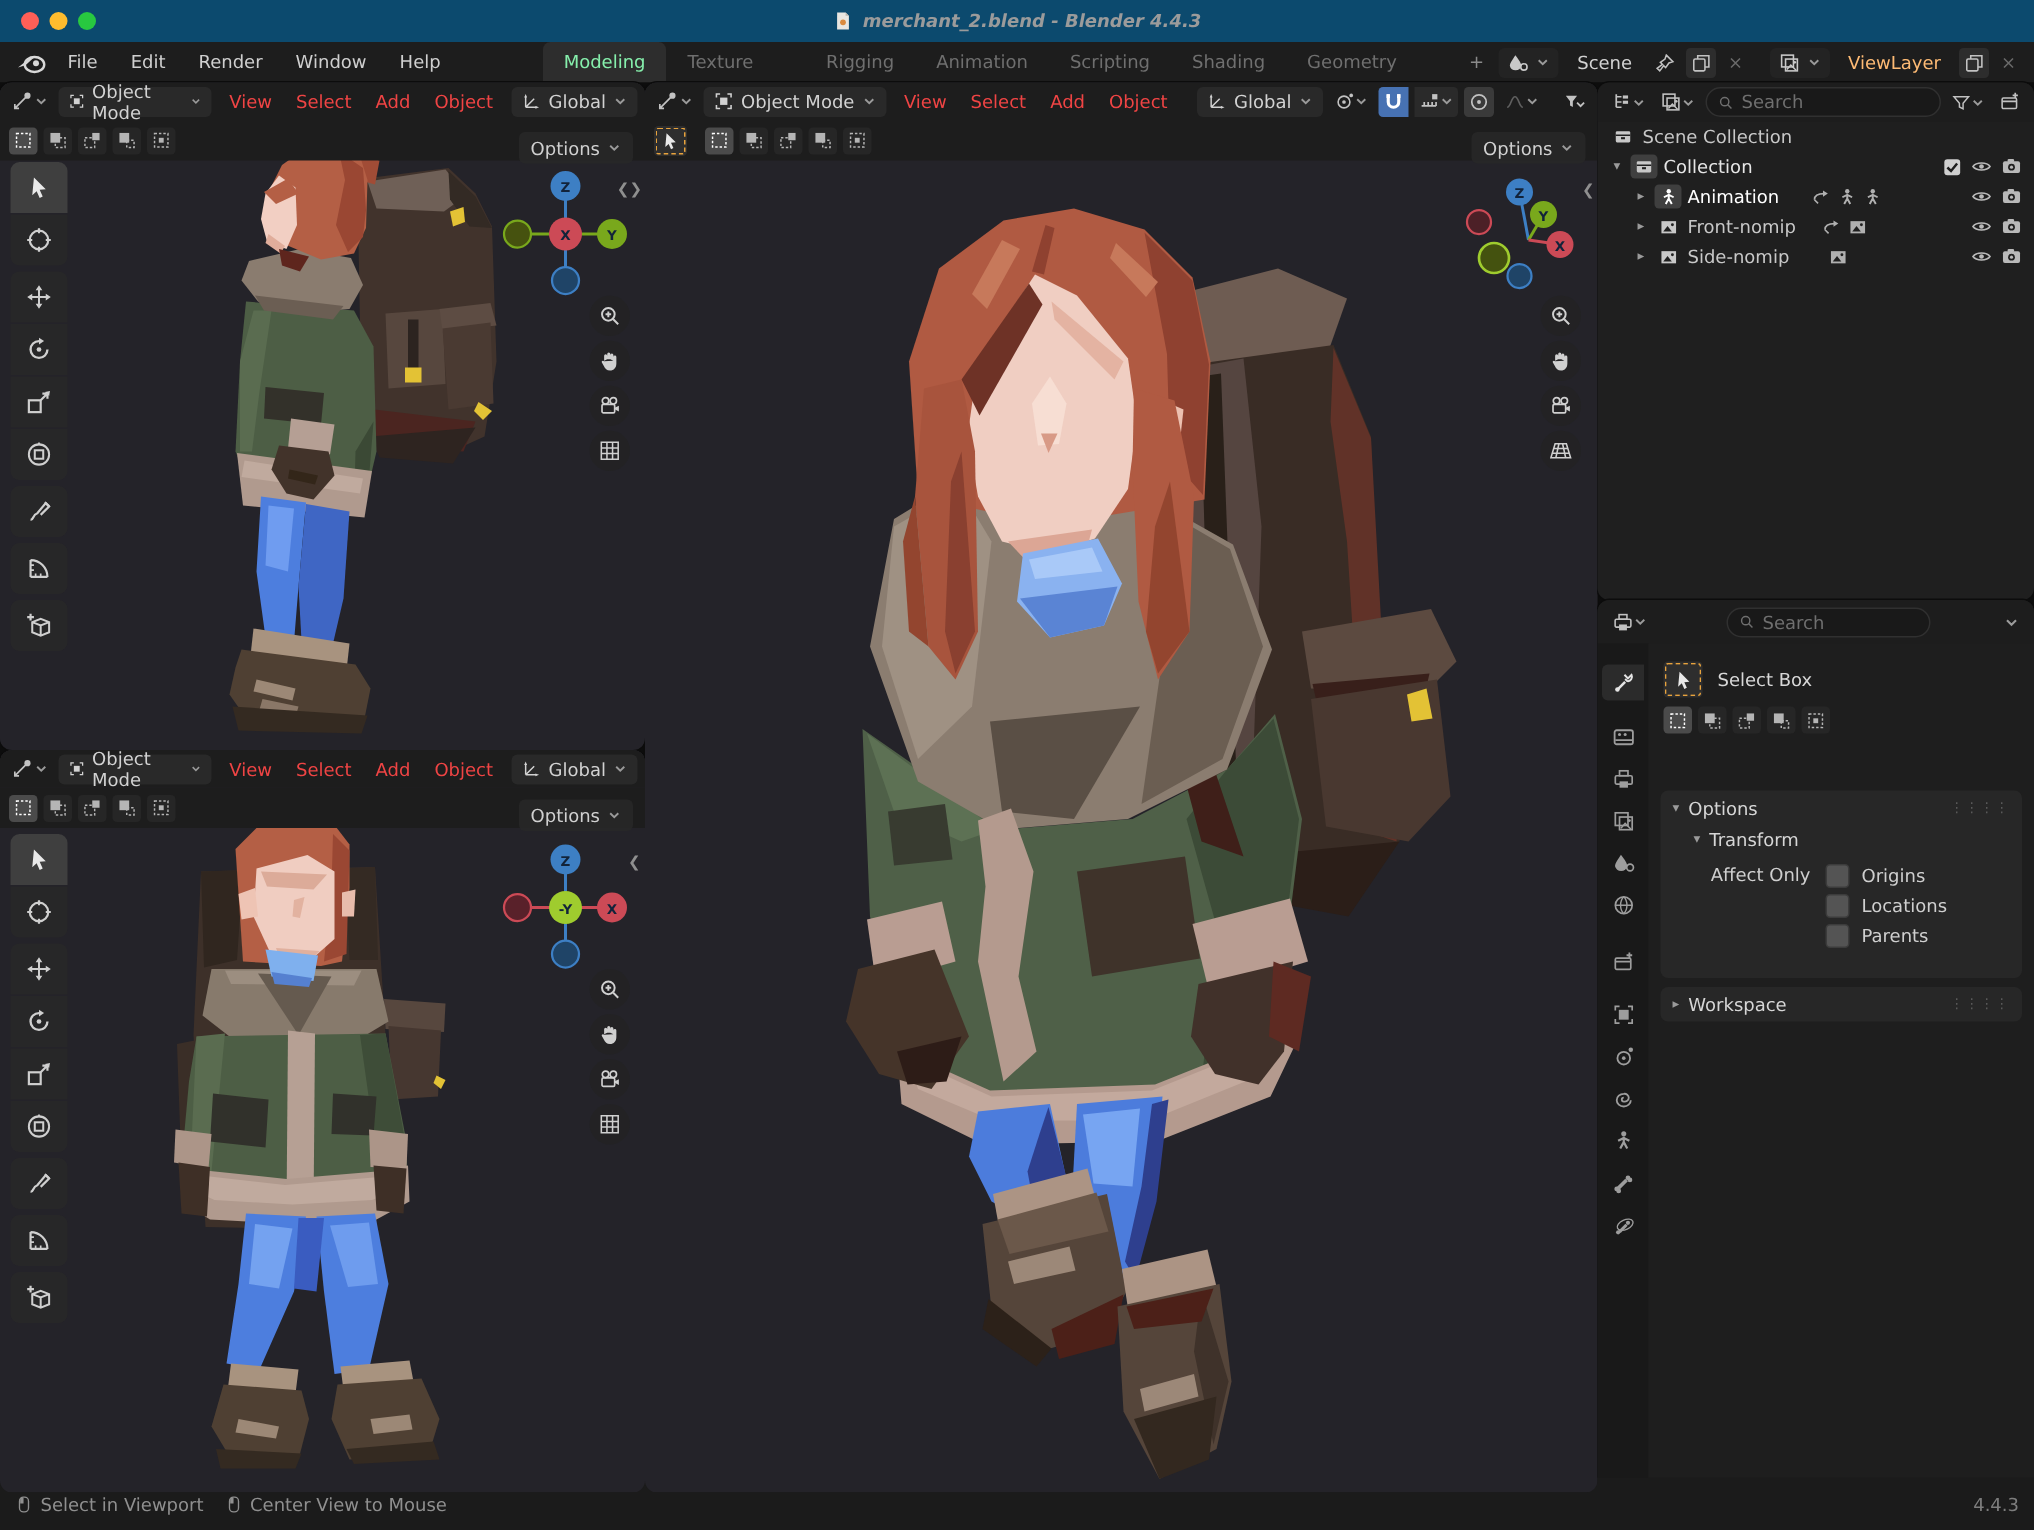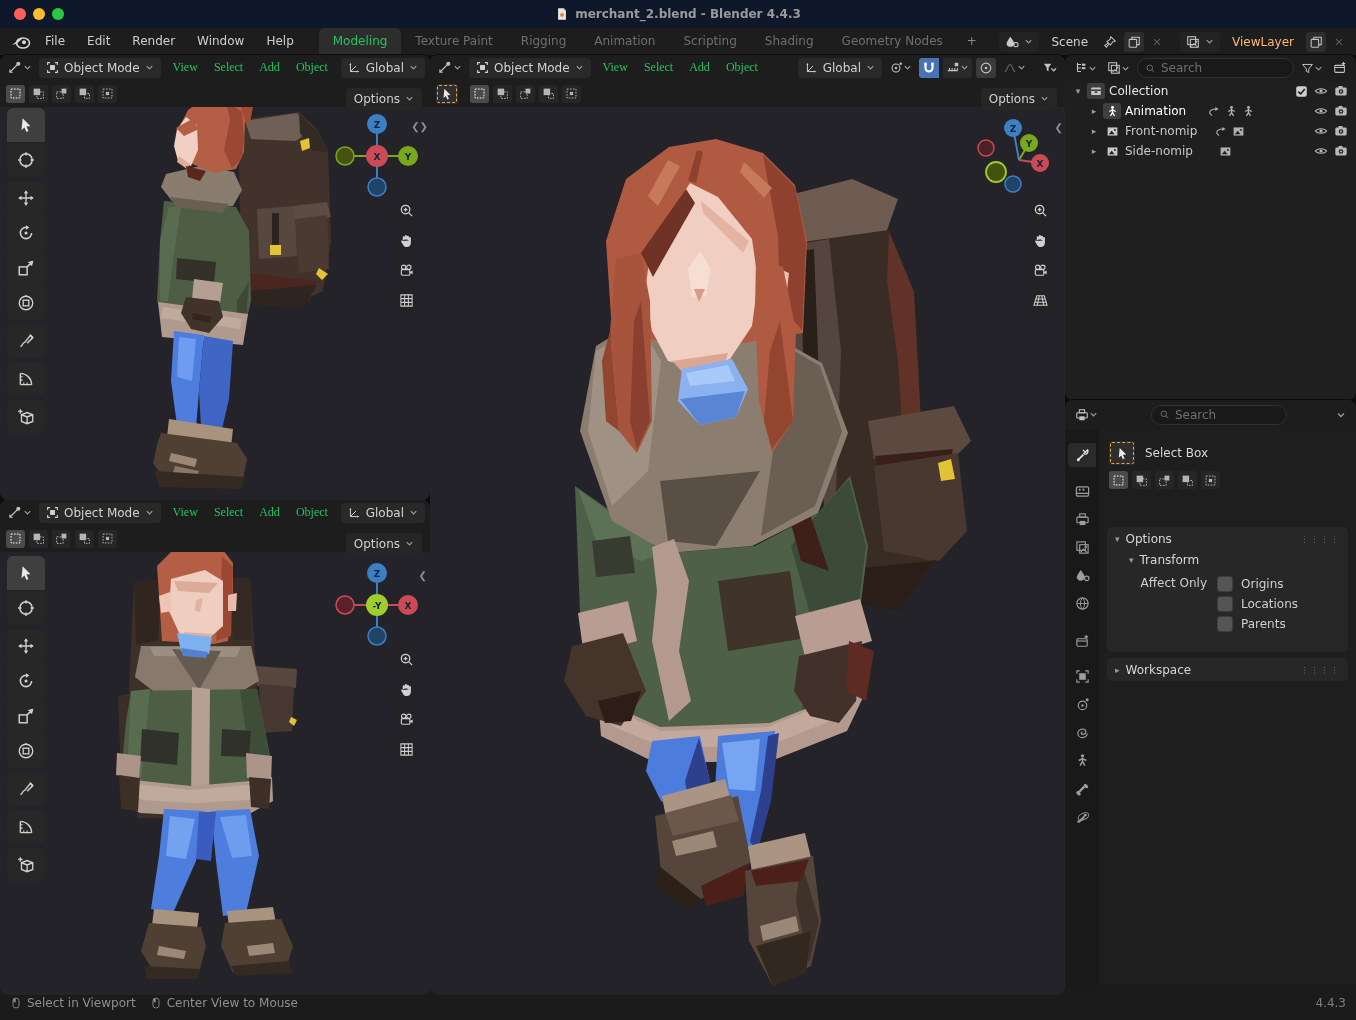--- a/index.html
+++ b/index.html
@@ -1,35 +1,35 @@
 <!DOCTYPE html>
 <html><head>
 <meta charset="utf-8">
 <style>
   html,body{margin:0;padding:0;background:#000;}
   #app{position:relative;width:1356px;height:1020px;background:#0d0d0d;overflow:hidden;
        font-family:"DejaVu Sans","Liberation Sans",sans-serif;font-size:12px;color:#c2c2c2;
        -webkit-font-smoothing:antialiased;}
-  .titlebar{position:absolute;left:0;top:0;width:100%;height:28px;background:#0f172a;display:flex;align-items:center;}
+  .titlebar{position:absolute;left:0;top:0;width:100%;height:28px;background:#0c4a6e;display:flex;align-items:center;font-style:italic;}
   .tl{position:absolute;top:8px;width:12px;height:12px;border-radius:50%;}
   .title-center{position:absolute;left:0;right:0;top:0;height:28px;display:flex;align-items:center;justify-content:center;gap:6px;color:#9b9b9b;font-weight:bold;font-size:12px;}
   .topbar{position:absolute;left:0;top:28px;width:100%;height:27px;background:#1d1d1d;display:flex;align-items:center;}
   .menu-item{padding:0 11px;line-height:27px;color:#cfcfcf;cursor:default;}
   .tabs{display:flex;align-items:stretch;height:27px;margin-left:14px;}
   .tab{padding:0 14px;line-height:27px;color:#6f6f6f;}
-  .tab.active{background:#2d2d2d;color:#22c55e;border-radius:5px 5px 0 0;}
+  .tab.active{background:#2d2d2d;color:#86efac;border-radius:5px 5px 0 0;margin-left:43px;}
   .tab-add{padding:0 10px;line-height:27px;color:#8a8a8a;}
   .topbar-right{margin-left:auto;display:flex;align-items:center;gap:4px;padding-right:8px;}
   .idblock{display:flex;align-items:center;gap:5px;background:#232323;border-radius:4px;height:20px;padding:0 6px;}
   .workspace{position:absolute;left:0;top:55px;width:1356px;height:940px;background:#0d0d0d;}
   .area{position:absolute;background:#242329;border-radius:8px;overflow:hidden;box-shadow:0 0 0 1px #0c0c0c;}
   .vp-header{position:relative;z-index:5;height:25px;background:#1d1d1d;display:flex;align-items:center;gap:4px;padding:0 5px;}
   .vp-strip{position:relative;z-index:5;height:27px;background:#1d1d1d;display:flex;align-items:center;gap:4px;padding:0 6px;}
   .pill{display:flex;align-items:center;gap:5px;background:#292929;border-radius:4px;height:20px;padding:0 7px;color:#d2d2d2;}
-  .hmenu{padding:0 8px;color:#22c55e;font-family:Liberation Serif, serif;}
+  .hmenu{padding:0 8px;color:#ef4444;}
   .chev{font-size:9px;color:#9a9a9a;}
   .iconbtn{display:flex;align-items:center;justify-content:center;height:20px;padding:0 3px;border-radius:3px;}
   .canvas-svg{position:absolute;inset:0;z-index:1;}
   .vtoolbar{position:absolute;left:7px;z-index:6;display:flex;flex-direction:column;gap:4px;}
   .tgroup{display:flex;flex-direction:column;background:transparent;gap:1px;}
   .tbtn{width:38px;height:34px;background:rgba(40,40,40,.92);display:flex;align-items:center;justify-content:center;color:#cfcfcf;}
   .tgroup .tbtn:first-child{border-radius:6px 6px 0 0;}
   .tgroup .tbtn:last-child{border-radius:0 0 6px 6px;}
   .tgroup .tbtn:only-child{border-radius:6px;}
   .tbtn.active{background:#3f3f3f;color:#fff;}
@@ -1084,20 +1084,28 @@
               <use href="#i-chev"></use>
             </svg>
           </span>
         <span class="iconbtn">
             <svg width="14" height="14">
               <use href="#i-newcoll"></use>
             </svg>
           </span>
       </div>
       <div class="ol-row">
+        <span class="ol-iconbox">
+            <svg width="14" height="14">
+              <use href="#i-coll"></use>
+            </svg>
+          </span>
+        <span>Scene Collection</span>
+      </div>
+      <div class="ol-row">
         <span class="disc">▾</span>
         <span class="ol-iconbox sel">
             <svg width="14" height="14">
               <use href="#i-coll"></use>
             </svg>
           </span>
         <span style="color:#e6e6e6">Collection</span>
         <span class="ol-right">
           <svg width="13" height="13" color="#cfcfcf">
               <use href="#i-check"></use>

